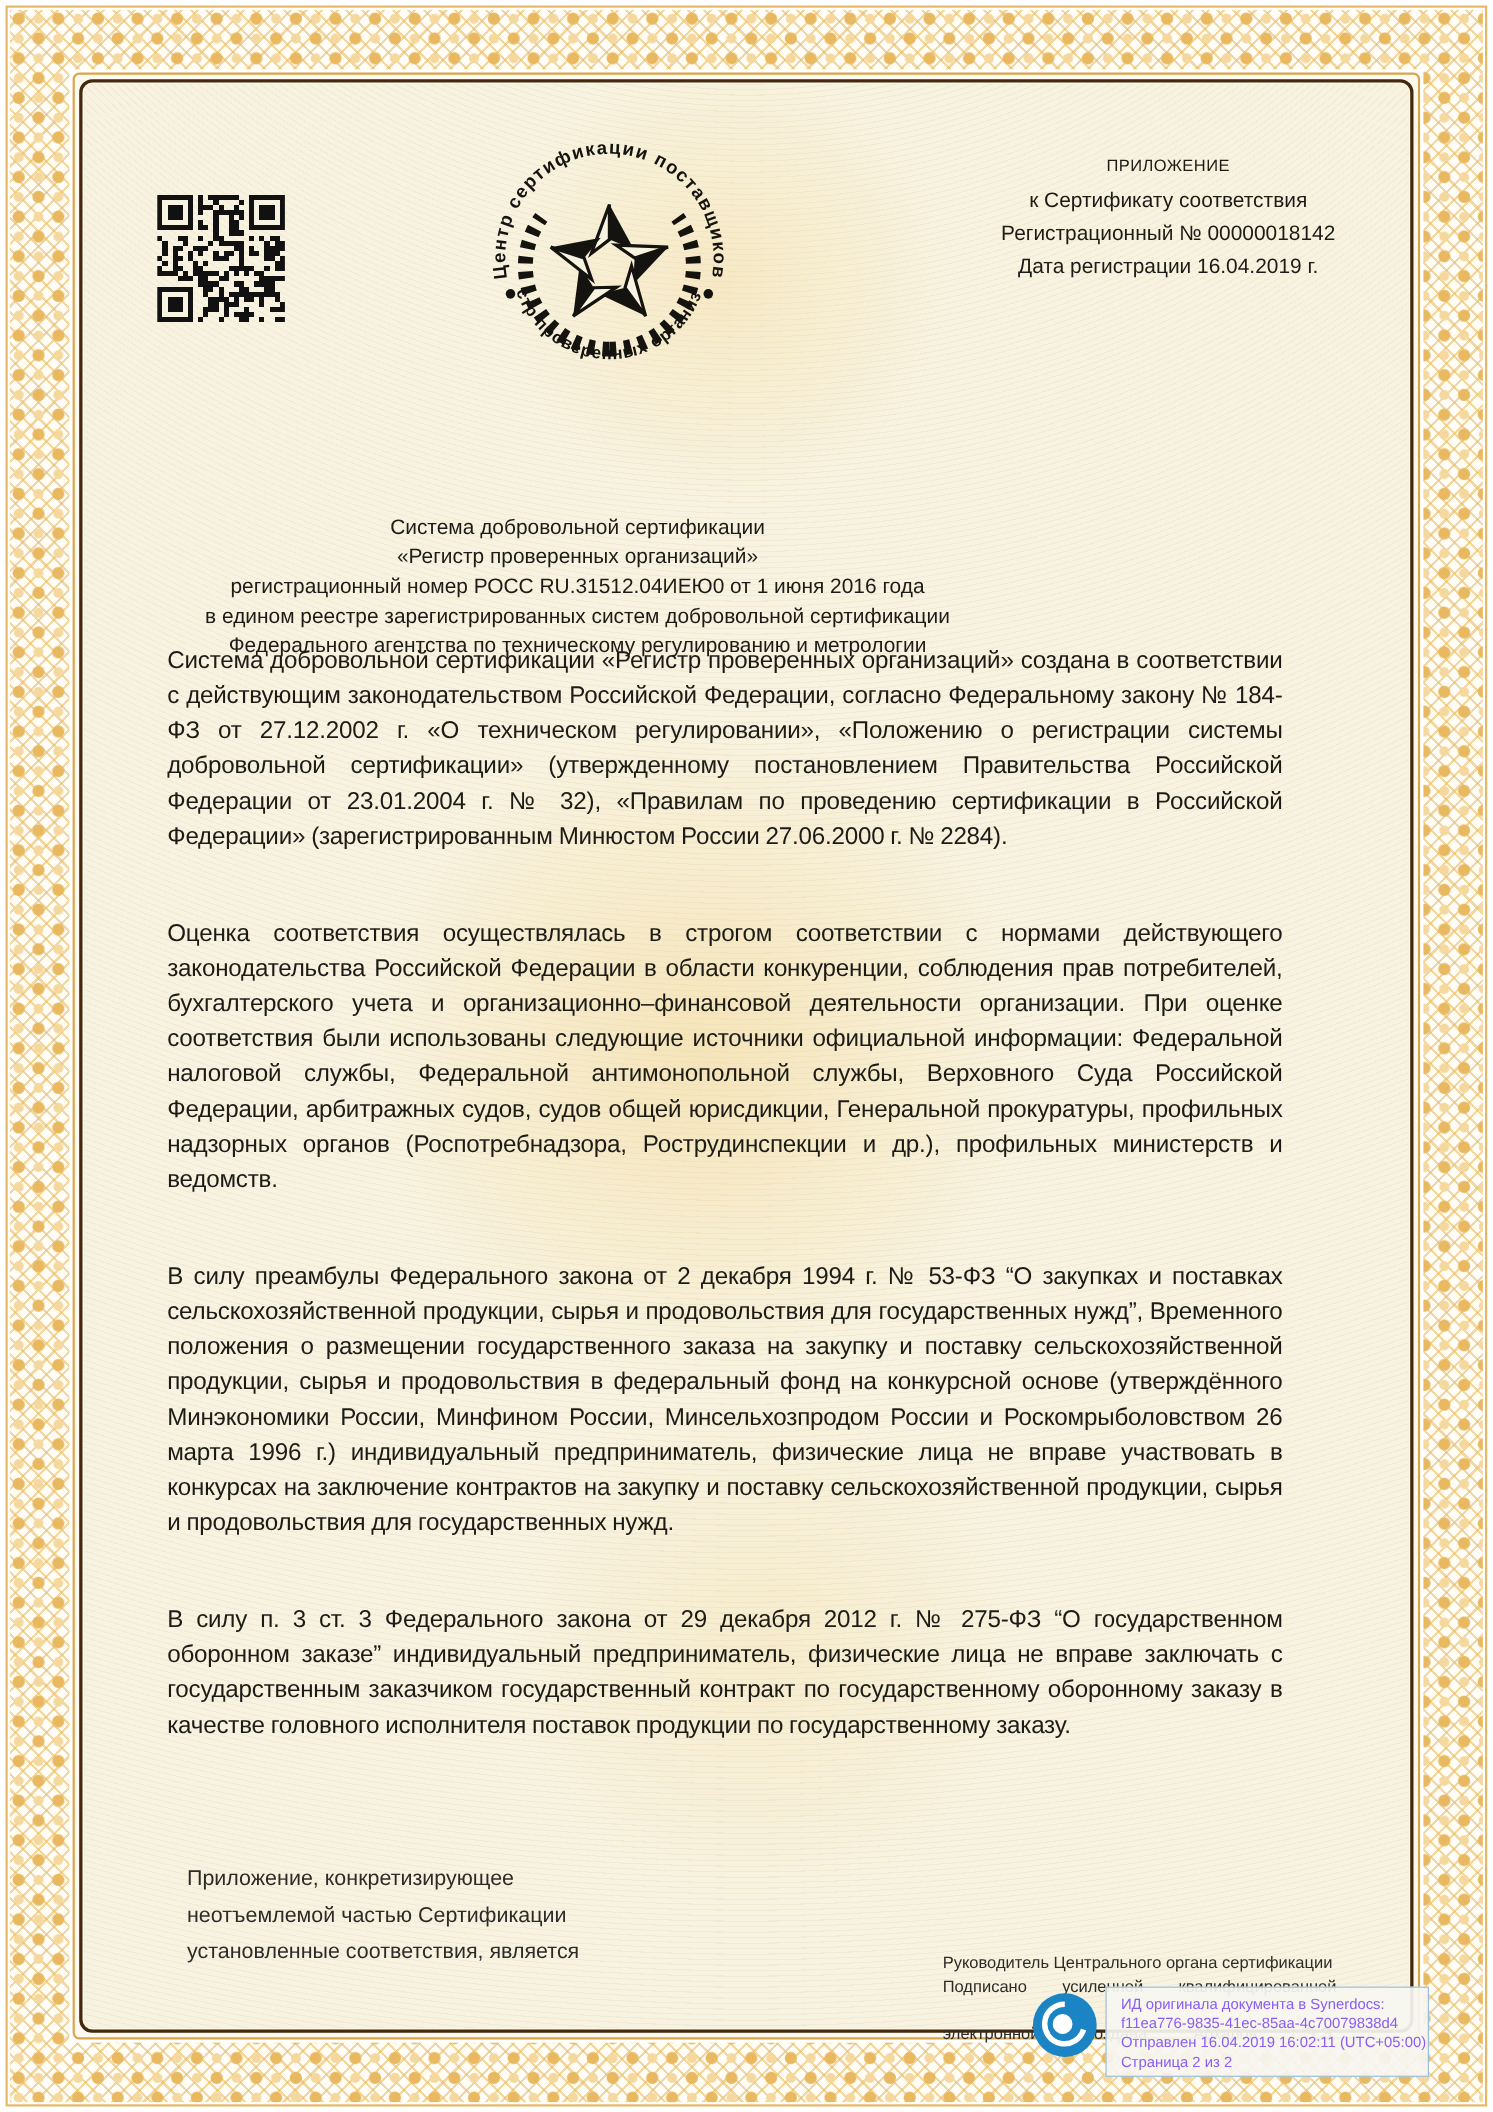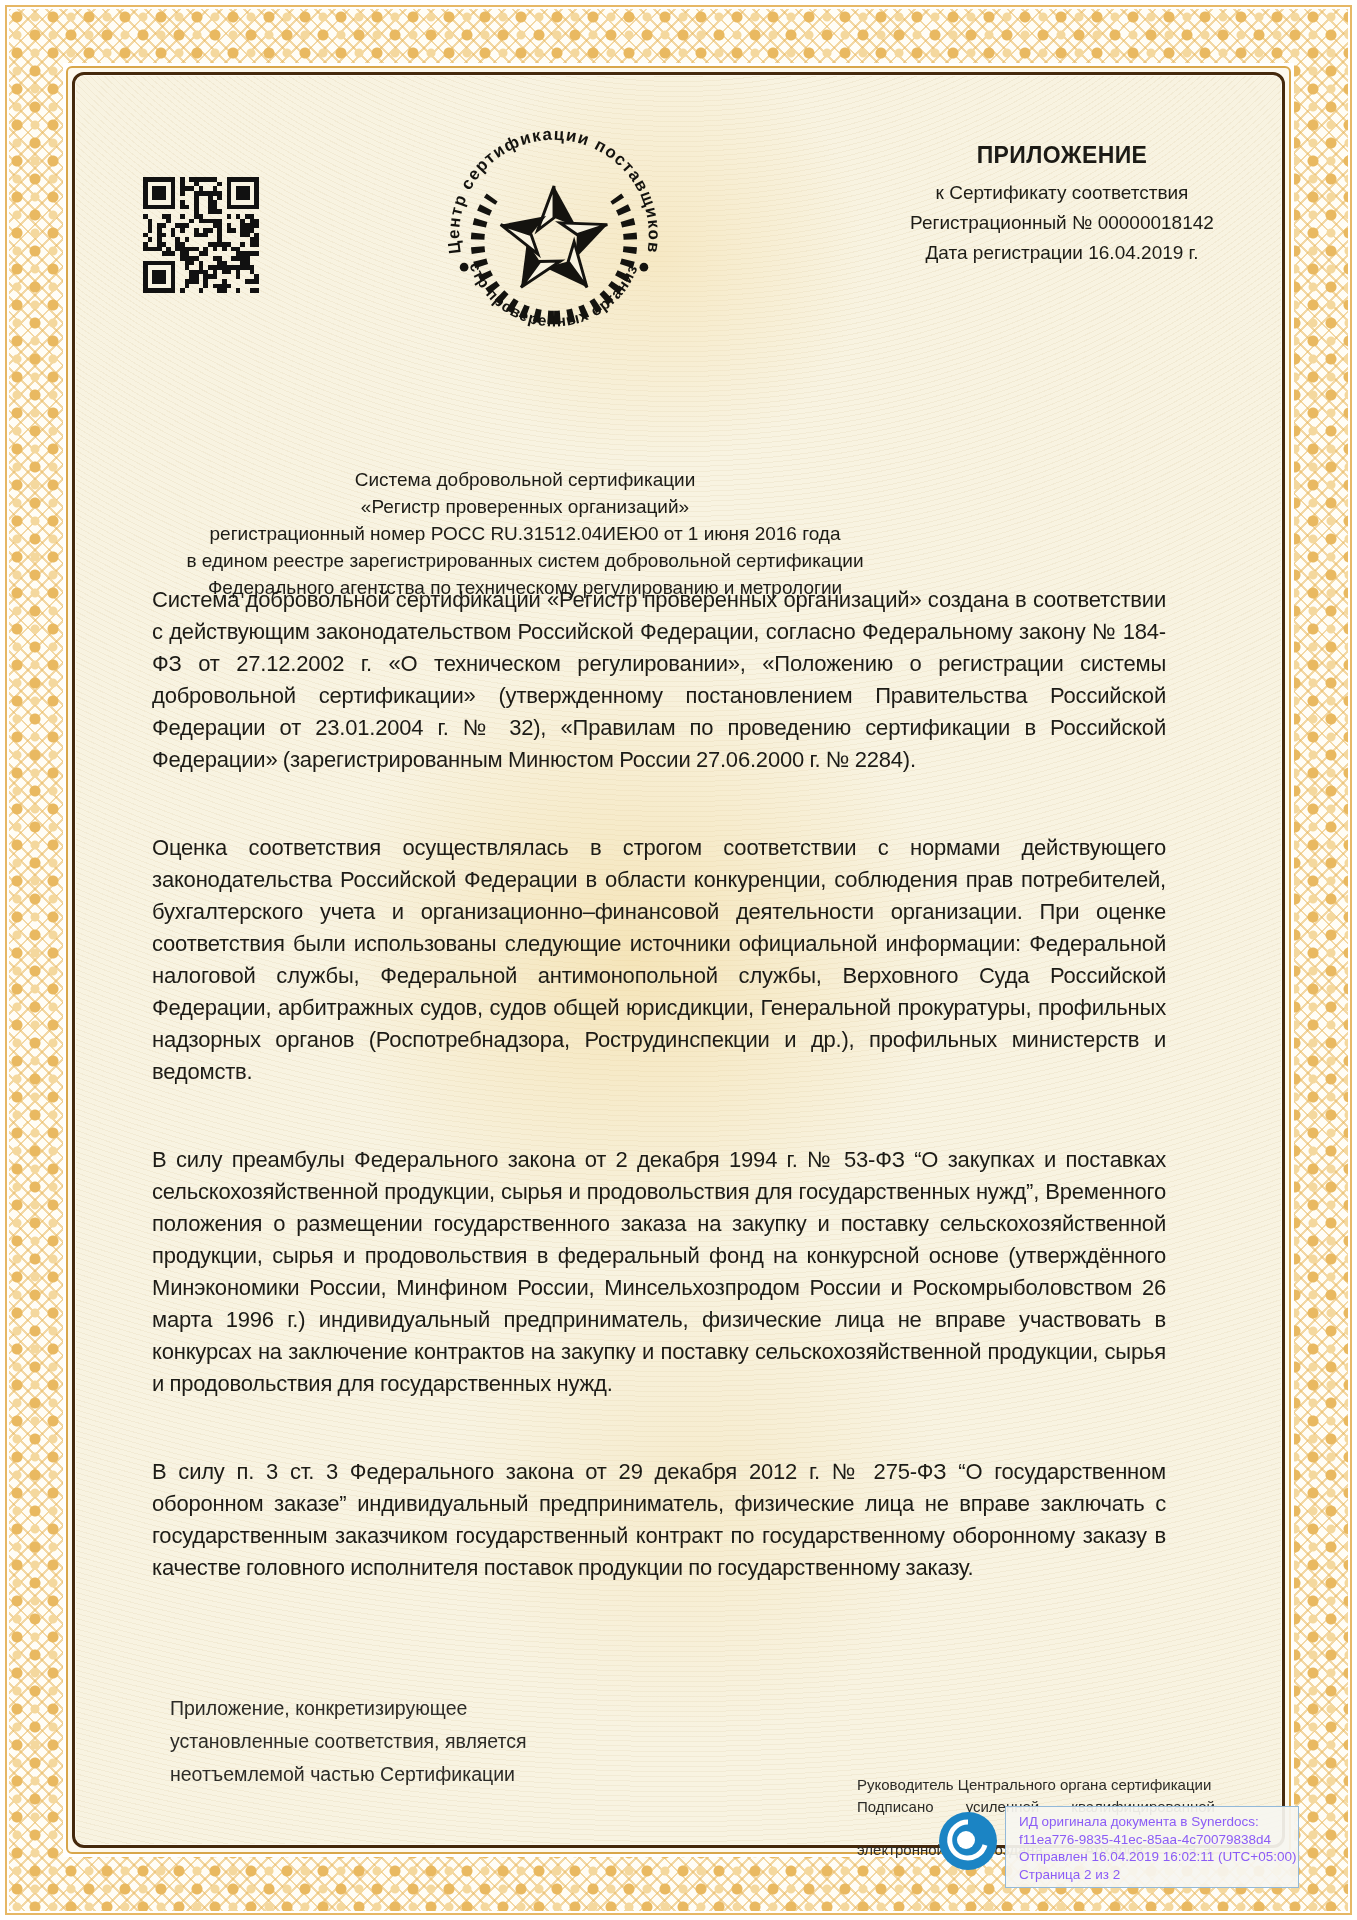--- a/index.html
+++ b/index.html
@@ -24,21 +24,21 @@
     background-image:
       radial-gradient(circle 430px at 560px 880px, rgba(242,216,152,.55), rgba(242,216,152,0) 72%),
       radial-gradient(circle 300px at 580px 180px, rgba(244,222,168,.5), rgba(244,222,168,0) 70%),
       radial-gradient(circle 350px at 620px 1420px, rgba(242,220,165,.35), rgba(242,220,165,0) 70%),
       repeating-radial-gradient(circle at 50% -600px, rgba(190,160,100,.10) 0 1px, transparent 1px 5px);}
 
   
   .qr{position:absolute;left:143px;top:177px;width:116px;height:116px;}
   .seal{position:absolute;left:438px;top:126px;width:232px;height:232px;}
   .hdr{position:absolute;left:862px;top:142px;width:400px;text-align:center;}
-  .hdr-title{font-size:23px;font-weight:bold;letter-spacing:.4px;margin-bottom:9px;}
+  .hdr-title{font-size:15px;font-weight:normal;letter-spacing:.4px;margin-bottom:9px;}
   .hdr .line{font-size:19px;line-height:30px;}
 
   
   .sysblock{position:absolute;left:75px;top:466px;width:900px;text-align:center;}
   .sysblock .line{font-size:19px;line-height:27px;}
 
   
   .content{position:absolute;left:125px;top:584px;width:1014px;margin-left:27px;}
   .para{font-size:22px;line-height:32px;text-align:justify;margin:0 0 56px 0;
         letter-spacing:-.2px;word-spacing:-.5px;}
@@ -340,22 +340,22 @@
 
   <div class="content">
       <div class="para"><span>Система добровольной сертификации </span><b>«Регистр проверенных организаций»</b><span> создана в соответствии с действующим законодательством Российской Федерации, согласно Федеральному закону № 184-ФЗ от 27.12.2002 г. </span><b>«О техническом регулировании», «Положению о регистрации системы добровольной сертификации»</b><span> (утвержденному постановлением Правительства Российской Федерации от 23.01.2004 г. № 32), </span><b>«Правилам по проведению сертификации в Российской Федерации»</b><span> (зарегистрированным Минюстом России 27.06.2000 г. № 2284).</span></div>
       <div class="para"><span>Оценка соответствия осуществлялась в строгом соответствии с нормами действующего законодательства Российской Федерации в области конкуренции, соблюдения прав потребителей, бухгалтерского учета и организационно–финансовой деятельности организации. При оценке соответствия были использованы следующие источники официальной информации: Федеральной налоговой службы, Федеральной антимонопольной службы, Верховного Суда Российской Федерации, арбитражных судов, судов общей юрисдикции, Генеральной прокуратуры, профильных надзорных органов (Роспотребнадзора, Рострудинспекции и др.), профильных министерств и ведомств.</span></div>
       <div class="para"><span>В силу преамбулы Федерального закона от 2 декабря 1994 г. № 53-ФЗ “О закупках и поставках сельскохозяйственной продукции, сырья и продовольствия для государственных нужд”, Временного положения о размещении государственного заказа на закупку и поставку сельскохозяйственной продукции, сырья и продовольствия в федеральный фонд на конкурсной основе (утверждённого Минэкономики России, Минфином России, Минсельхозпродом России и Роскомрыболовством 26 марта 1996 г.) индивидуальный предприниматель, физические лица </span><b>не вправе</b><span> участвовать в конкурсах на заключение контрактов на закупку и поставку сельскохозяйственной продукции, сырья и продовольствия для государственных нужд.</span></div>
       <div class="para"><span>В силу п. 3 ст. 3 Федерального закона от 29 декабря 2012 г. № 275-ФЗ “О государственном оборонном заказе” индивидуальный предприниматель, физические лица </span><b>не вправе</b><span> заключать с государственным заказчиком государственный контракт по государственному оборонному заказу в качестве головного исполнителя поставок продукции по государственному заказу.</span></div>
     </div>
 
   <div class="footer-left">
       <div class="line"><span>Приложение, конкретизирующее</span></div>
+      <div class="line"><span>неотъемлемой частью Сертификации</span></div>
       <div class="line"><span>установленные  соответствия, является</span></div>
-      <div class="line"><span>неотъемлемой частью Сертификации</span></div>
     </div>
 
   <div class="footer-right">
       <div class="line"><span>Руководитель Центрального органа сертификации</span></div>
       <div class="line"><span>Подписано усиленной квалифицированной</span></div>
       <div class="line"><span>электронной создана Архаров Э.Э.</span></div>
     </div>
 
   <div class="stamp-logo">
     <svg viewBox="0 0 64 64" width="100%" height="100%">

